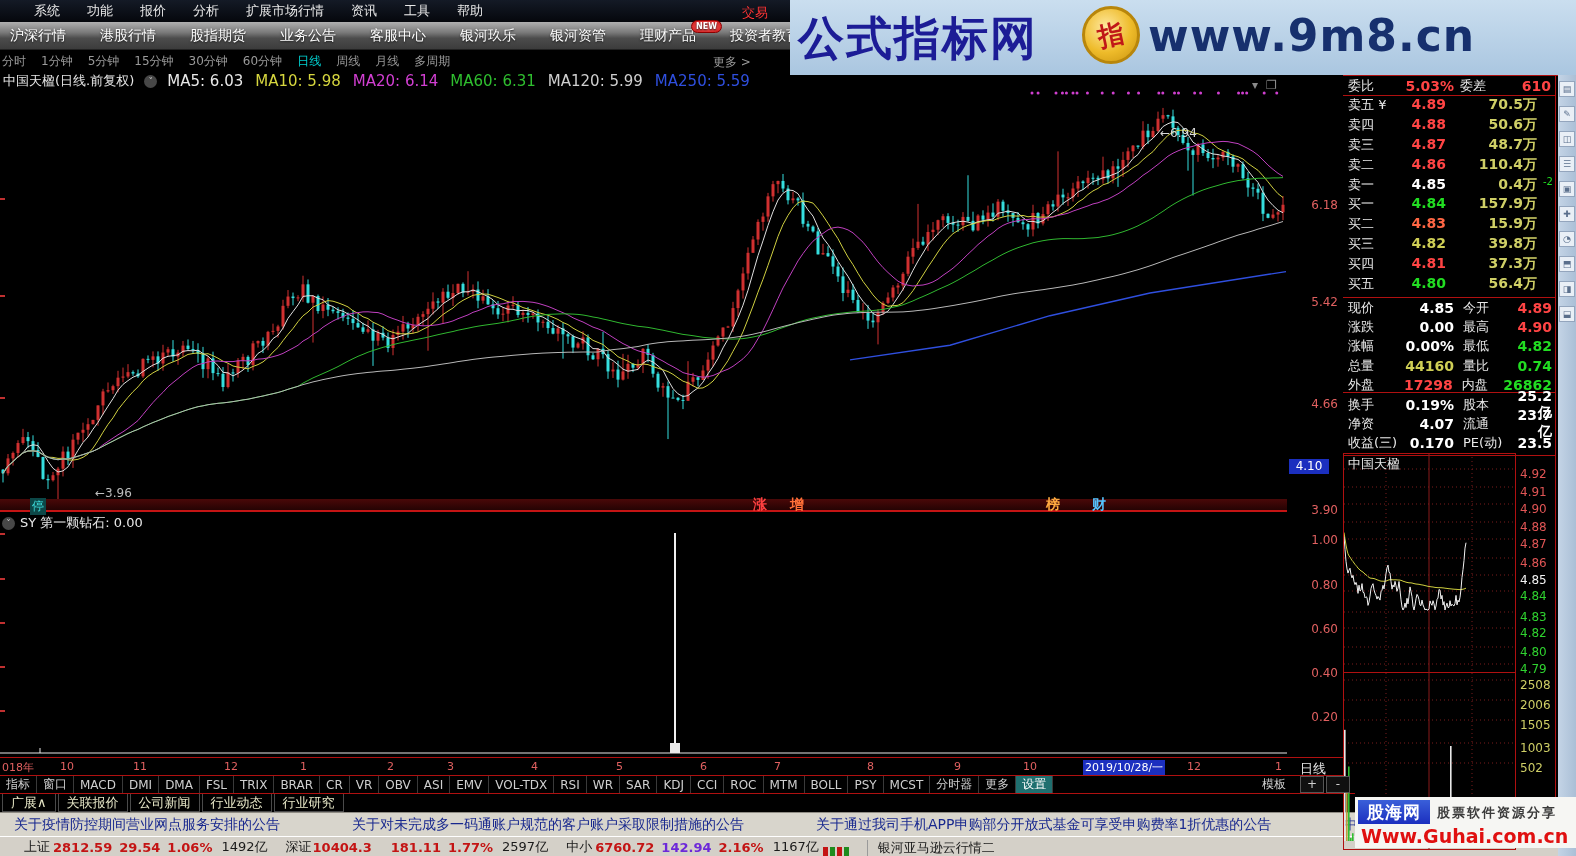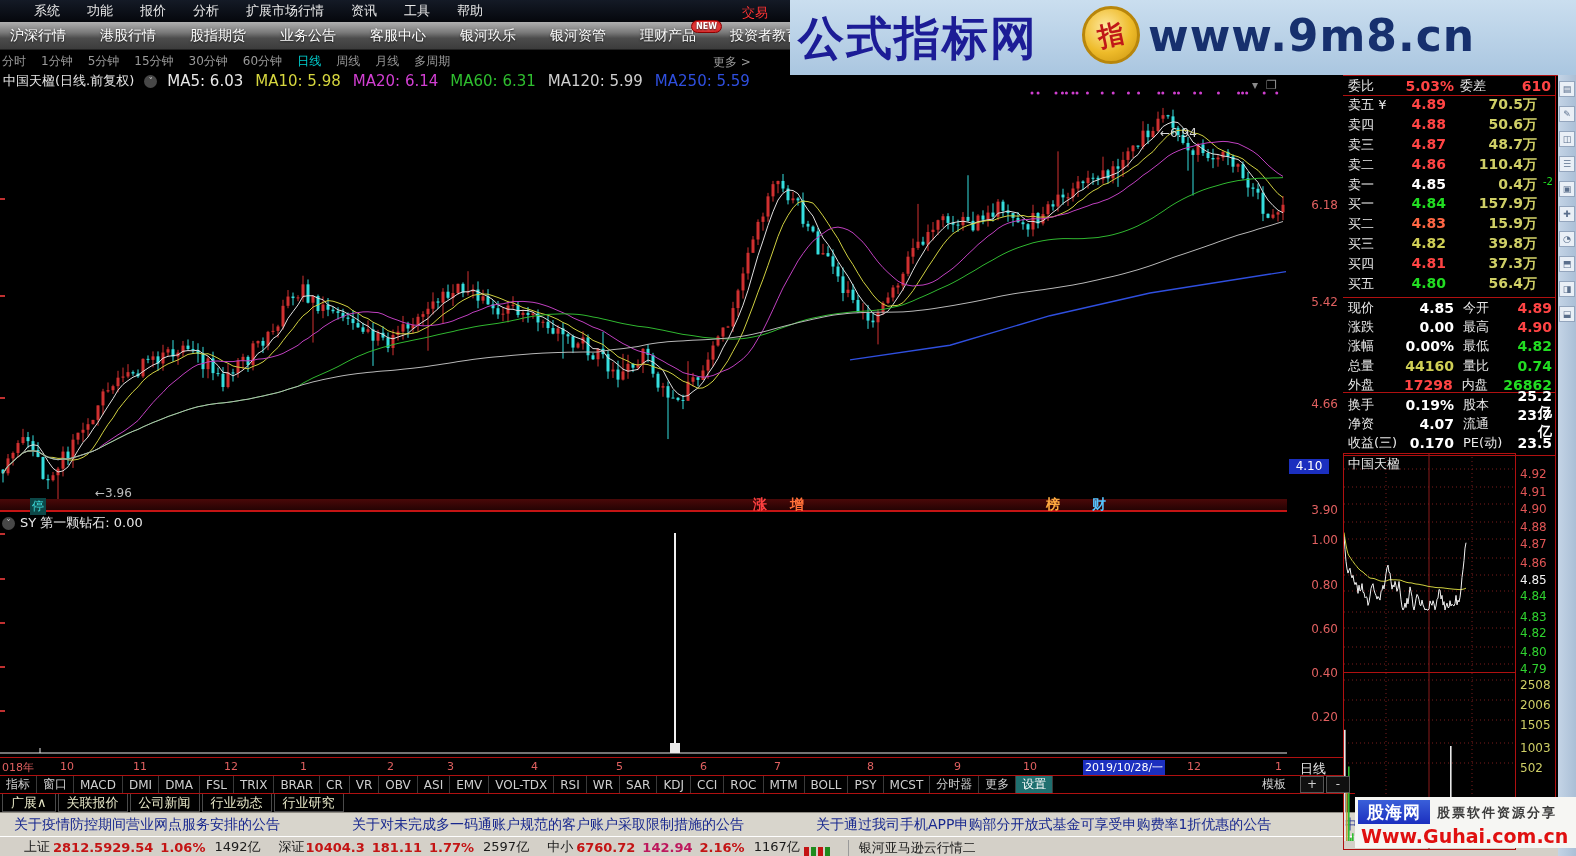--- a/index.html
+++ b/index.html
@@ -881,32 +881,32 @@
     <span class="nw">关于对未完成多一码通账户规范的客户账户采取限制措施的公告</span>
     <span class="nw">关于通过我司手机APP申购部分开放式基金可享受申购费率1折优惠的公告</span>
     <span class="nw">中国银河证券金融产品中心上线啦！</span>
   </div>
 
 
 <div class="abs status-icon"></div>
 <div class="abs status">
   <span style="display:flex;align-items:center;">
       <span class="st" style="color: rgb(26, 26, 26); margin-right: 3px;">上证</span>
-      <span class="st" style="color: rgb(196, 20, 20); font-weight: bold;">2812.59</span>
+      <span class="st" style="color: rgb(196, 20, 20); margin-right: 7px; font-weight: bold;">2812.59</span>
       <span class="st" style="color: rgb(196, 20, 20); margin-right: 7px; font-weight: bold;">29.54</span>
       <span class="st" style="color: rgb(196, 20, 20); margin-right: 9px; font-weight: bold;">1.06%</span>
       <span class="st" style="color: rgb(26, 26, 26); margin-right: 18px;">1492亿</span>
       <span class="st" style="color: rgb(26, 26, 26); margin-right: 1px;">深证</span>
       <span class="st" style="color: rgb(196, 20, 20); margin-right: 7px; font-weight: bold;">10404.3</span>
-      <span class="st" style="color: rgb(196, 20, 20); margin-right: 7px; font-weight: bold;">181.11</span>
+      <span class="st" style="color: rgb(196, 20, 20); margin-right: 7px; font-weight: bold; margin-left: 12px;">181.11</span>
       <span class="st" style="color: rgb(196, 20, 20); margin-right: 9px; font-weight: bold;">1.77%</span>
       <span class="st" style="color: rgb(26, 26, 26); margin-right: 18px;">2597亿</span>
       <span class="st" style="color: rgb(26, 26, 26); margin-right: 3px;">中小</span>
       <span class="st" style="color: rgb(196, 20, 20); margin-right: 7px; font-weight: bold;">6760.72</span>
-      <span class="st" style="color: #be185d; margin-right: 7px; font-weight: bold;">142.94</span>
+      <span class="st" style="color: #6d28d9; margin-right: 7px; font-weight: bold;">142.94</span>
       <span class="st" style="color: rgb(196, 20, 20); margin-right: 9px; font-weight: bold;">2.16%</span>
       <span class="st" style="color: rgb(26, 26, 26);">1167亿</span>
     </span>
   <span class="updown">
     <i style="background:#c41414;"></i>
       <i style="background:#1e8c1e;"></i>
       <i style="background:#c41414;"></i>
       <i style="background:#1e8c1e;"></i>
   </span>
   <span class="st feed-label">银河亚马逊云行情二</span>

